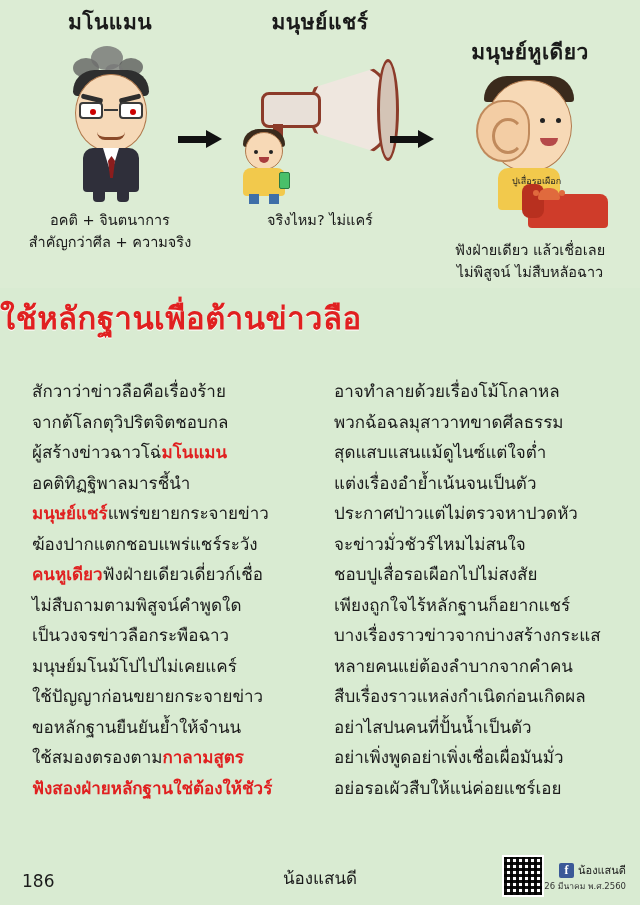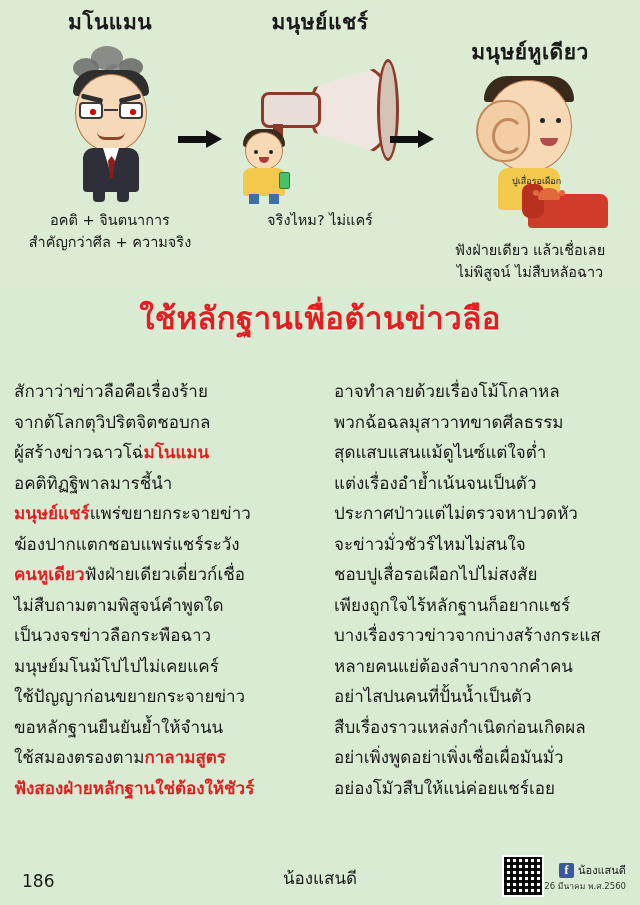--- a/index.html
+++ b/index.html
@@ -234,40 +234,40 @@
   .crab i:first-child { left: -5px; } .crab i:last-child { right: -5px; }
   .mat-label {
     position: absolute; left: 72px; top: 100px;
     font-size: 9px; color: #222;
   }
 
   
   .headline-band {
     position: relative;
     height: 60px;
-    text-align: center;
+    text-align: left;
   }
   .headline {
     font-size: 31px;
     font-weight: bold;
     color: #e02020;
     line-height: 60px;
     letter-spacing: .5px;
     text-shadow: 0 1px 0 #fff;
   }
 
   
   .poem {
     position: absolute;
     top: 376px;
     left: 0;
     width: 640px;
     height: 470px;
     display: flex;
-    padding: 0 14px;
+    padding: 0 32px;
   }
   .col { width: 50%; }
   .col-left { padding-right: 10px; }
   .col-right { padding-left: 14px; }
   .line {
     font-size: 17px;
     line-height: 30.5px;
     color: #1b1b1b;
     white-space: nowrap;
   }
@@ -446,24 +446,24 @@
       <div class="line"><span>อาจทำลายด้วยเรื่องโม้โกลาหล</span></div>
       <div class="line"><span>พวกฉ้อฉลมุสาวาทขาดศีลธรรม</span></div>
       <div class="line"><span>สุดแสบแสนแม้ดูไนซ์แต่ใจต่ำ</span></div>
       <div class="line"><span>แต่งเรื่องอำย้ำเน้นจนเป็นตัว</span></div>
       <div class="line"><span>ประกาศป่าวแต่ไม่ตรวจหาปวดหัว</span></div>
       <div class="line"><span>จะข่าวมั่วชัวร์ไหมไม่สนใจ</span></div>
       <div class="line"><span>ชอบปูเสื่อรอเผือกไปไม่สงสัย</span></div>
       <div class="line"><span>เพียงถูกใจไร้หลักฐานก็อยากแชร์</span></div>
       <div class="line"><span>บางเรื่องราวข่าวจากบ่างสร้างกระแส</span></div>
       <div class="line"><span>หลายคนแย่ต้องลำบากจากคำคน</span></div>
+      <div class="line"><span>สืบเรื่องราวแหล่งกำเนิดก่อนเกิดผล</span></div>
       <div class="line"><span>อย่าไสปนคนที่ปั้นน้ำเป็นตัว</span></div>
-      <div class="line"><span>สืบเรื่องราวแหล่งกำเนิดก่อนเกิดผล</span></div>
       <div class="line"><span>อย่าเพิ่งพูดอย่าเพิ่งเชื่อเผื่อมันมั่ว</span></div>
-      <div class="line"><span>อย่องโมัวสืบให้แน่ค่อยแชร์เอย</span></div>
+      <div class="line"><span>อย่อรอเผัวสืบให้แน่ค่อยแชร์เอย</span></div>
     </div>
 </div>
 
 <div class="footer">
   <div class="page-num">186</div>
   <div class="footer-center">น้องแสนดี</div>
   <div class="qr"></div>
   <div class="fb">
     <span class="fb-icon">f</span>
     <span class="fb-name">น้องแสนดี</span>

